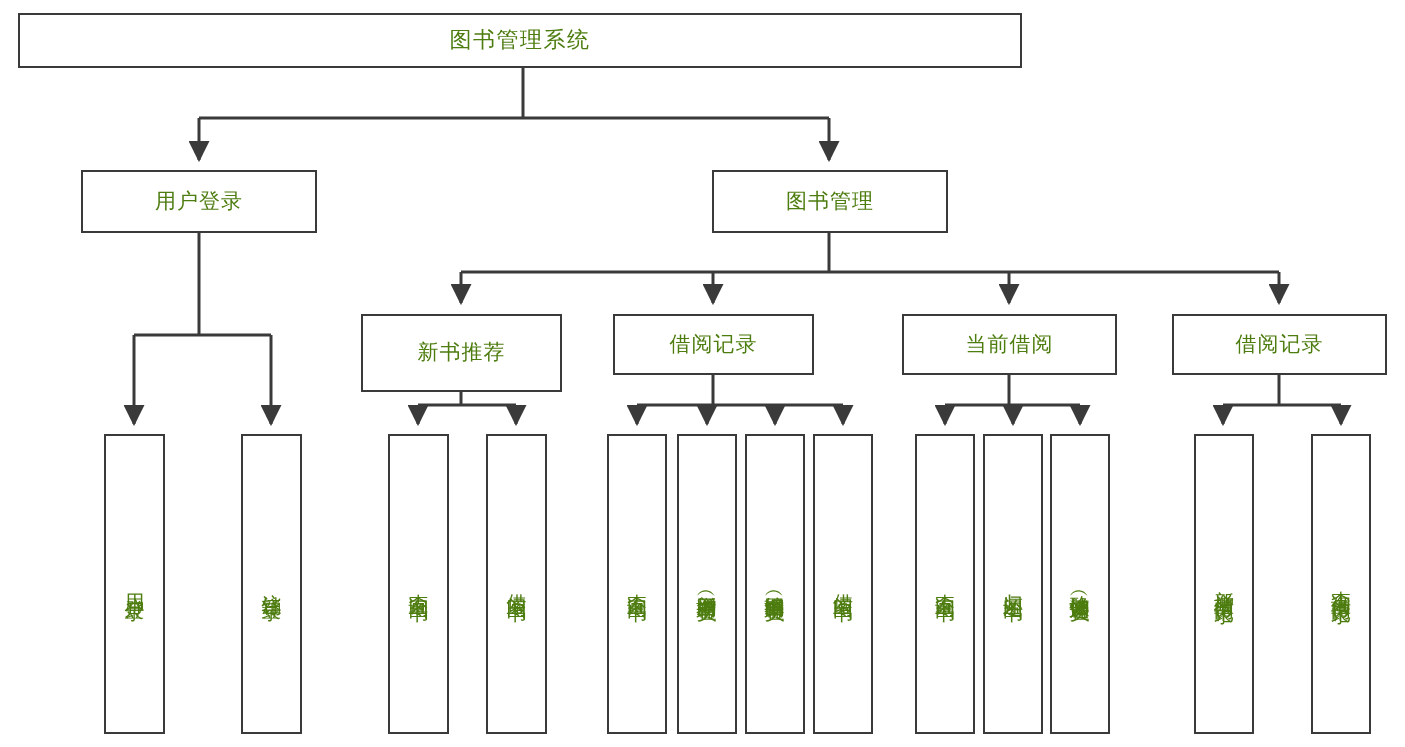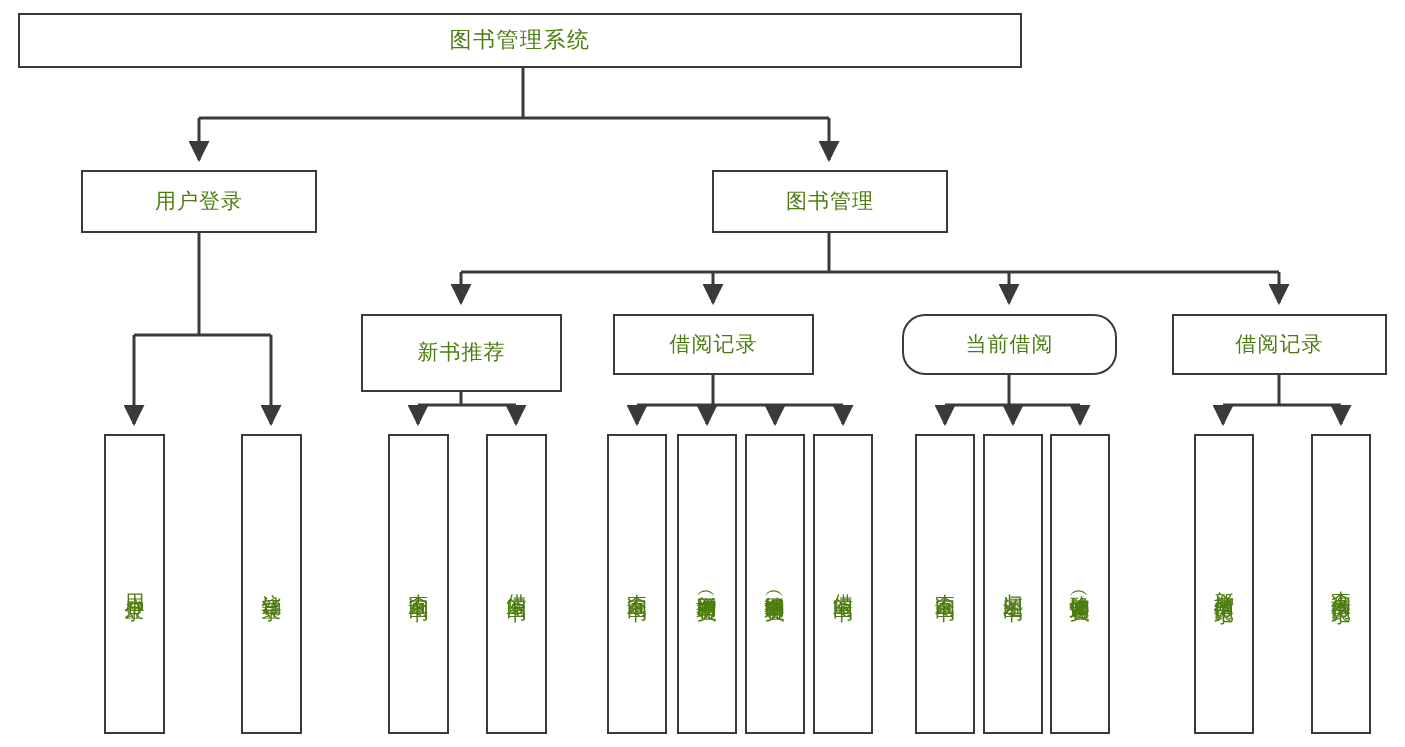--- a/index.html
+++ b/index.html
@@ -135,21 +135,21 @@
   <div class="node h" style="left:712px; top:170px; width:236px; height:63px;">
     <span>图书管理</span>
   </div>
 
   <div class="node h" style="left:361px; top:314px; width:201px; height:78px;">
     <span>新书推荐</span>
   </div>
   <div class="node h" style="left:613px; top:314px; width:201px; height:61px;">
     <span>借阅记录</span>
   </div>
-  <div class="node h" style="left:902px; top:314px; width:215px; height:61px;border-radius:23px;">
+  <div class="node h" style="left:902px; top:314px; width:215px; height:61px;">
     <span>当前借阅</span>
   </div>
   <div class="node h" style="left:1172px; top:314px; width:215px; height:61px;font-family:Liberation Serif, serif;">
     <span>借阅记录</span>
   </div>
 
   <div class="node v" style="left:104px; top:434px; width:61px; height:300px;">
     <span class="vtext">用户登录</span>
   </div>
   <div class="node v" style="left:241px; top:434px; width:61px; height:300px;">

